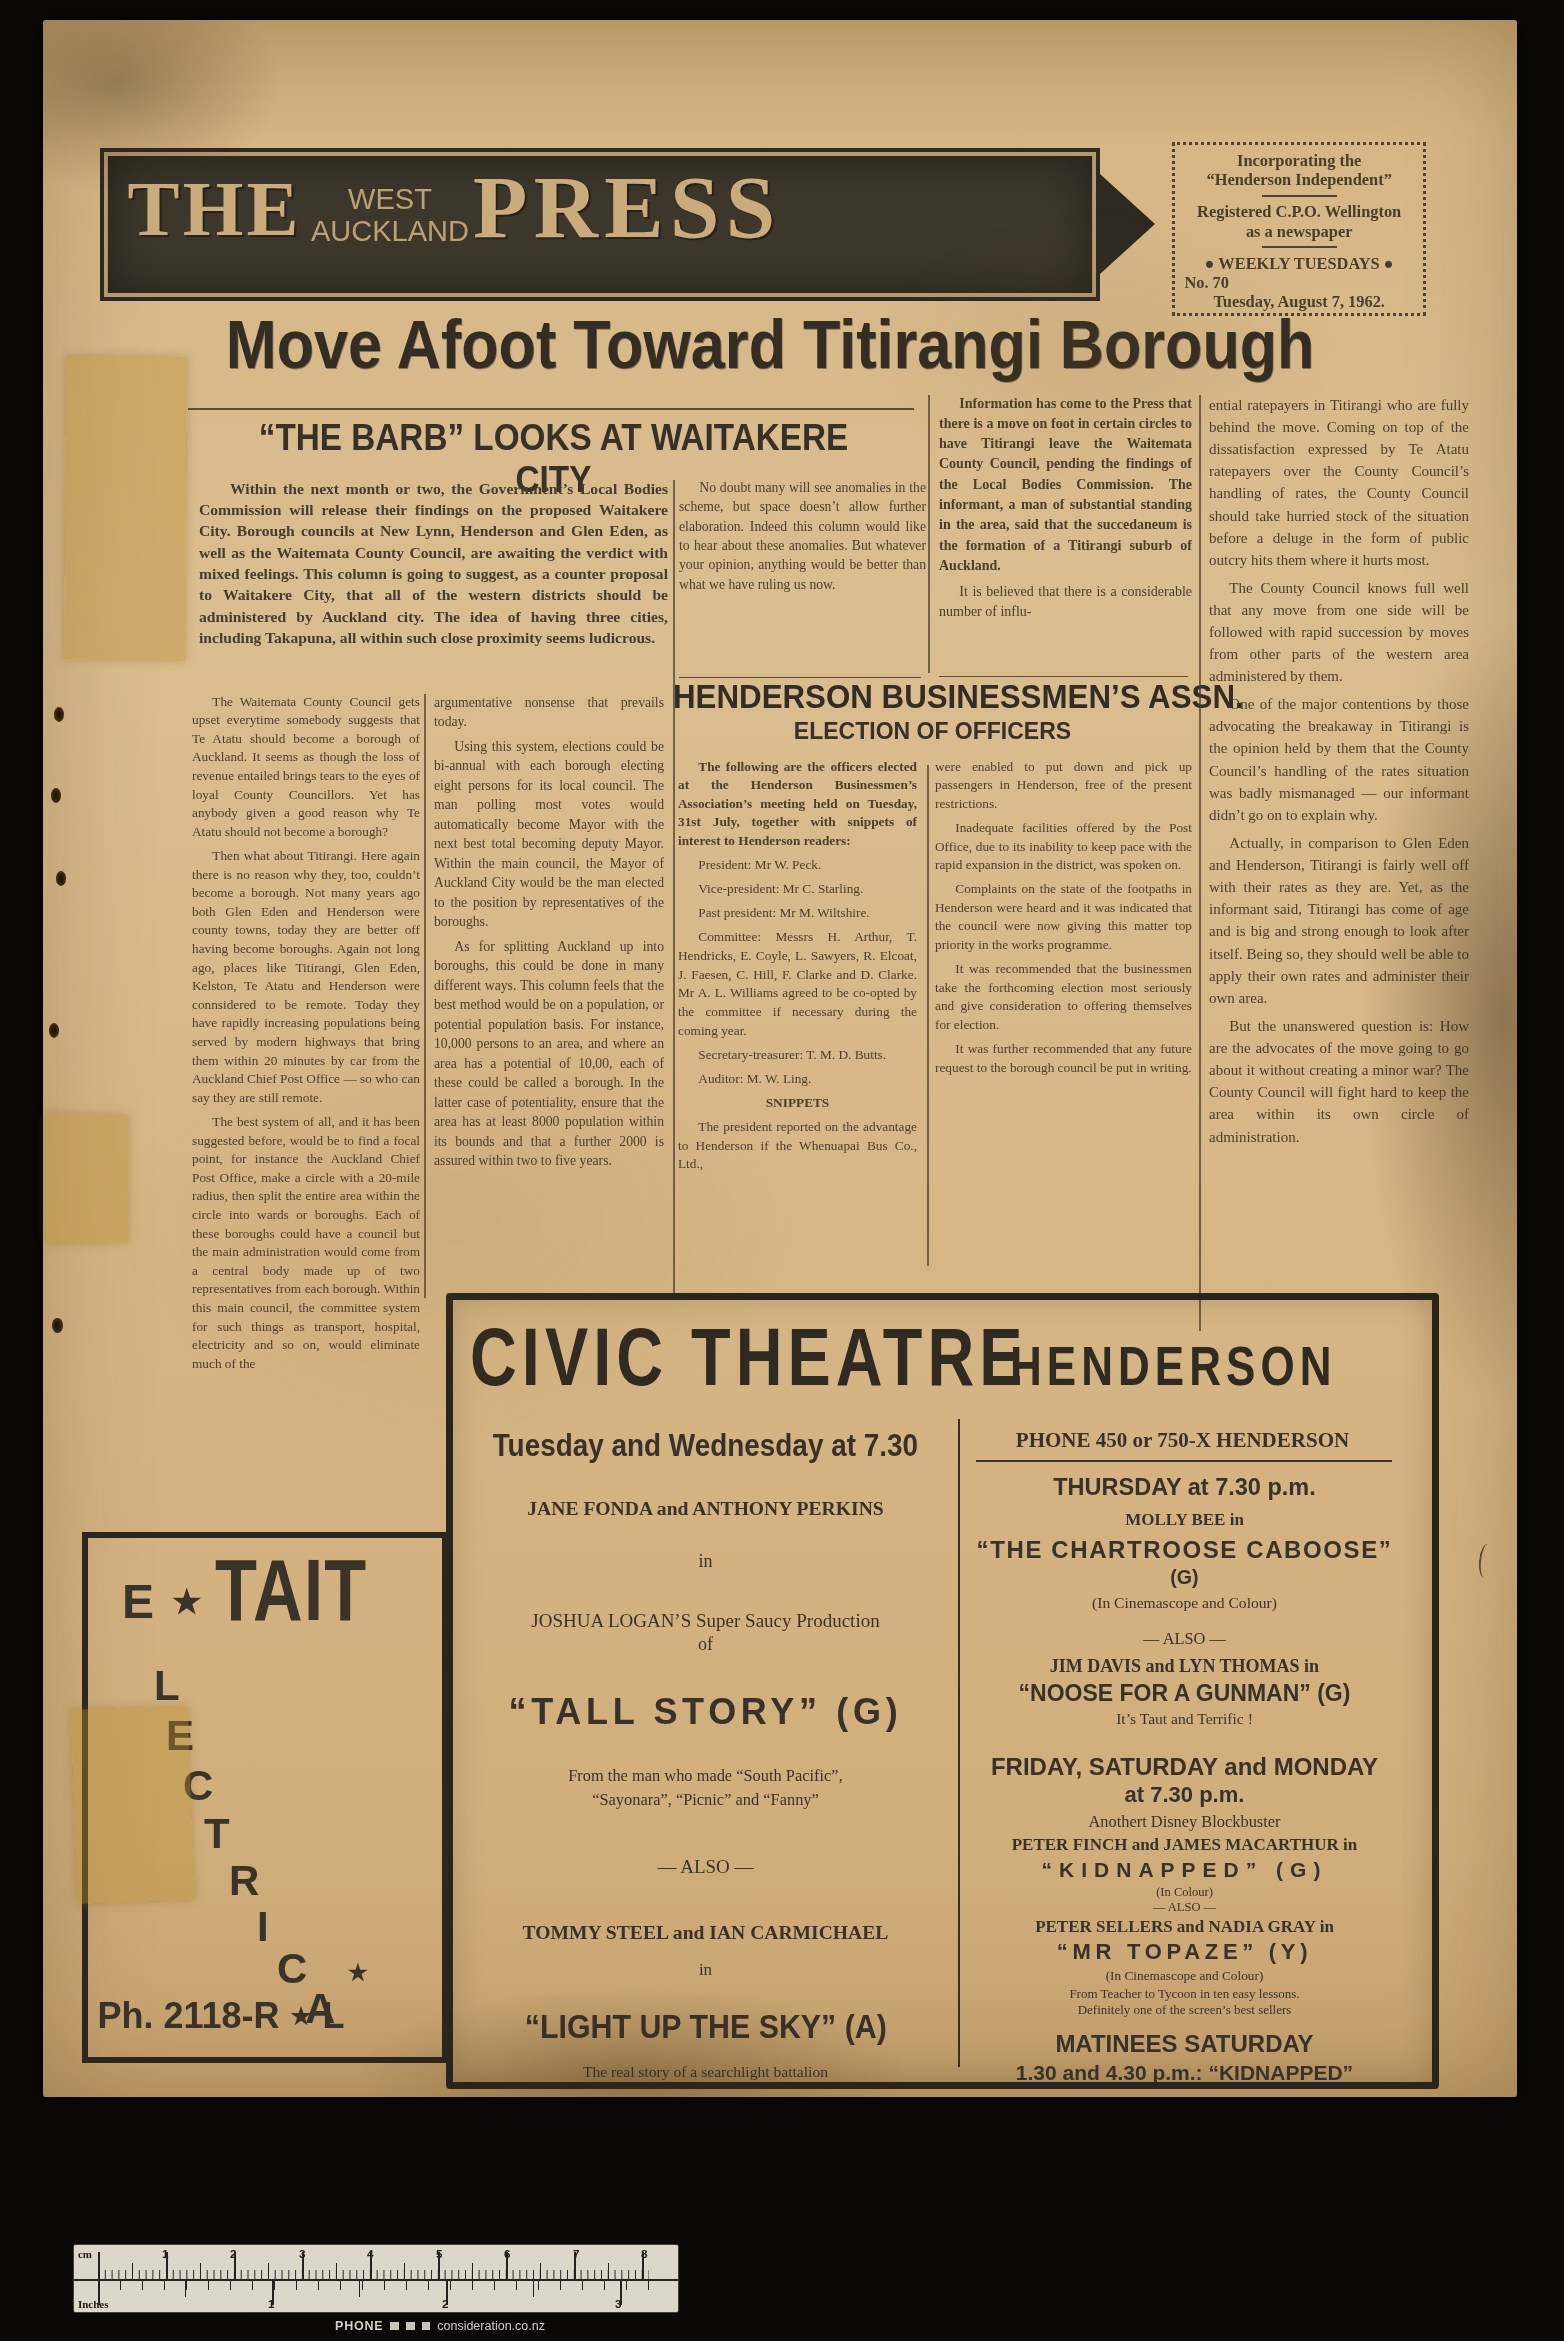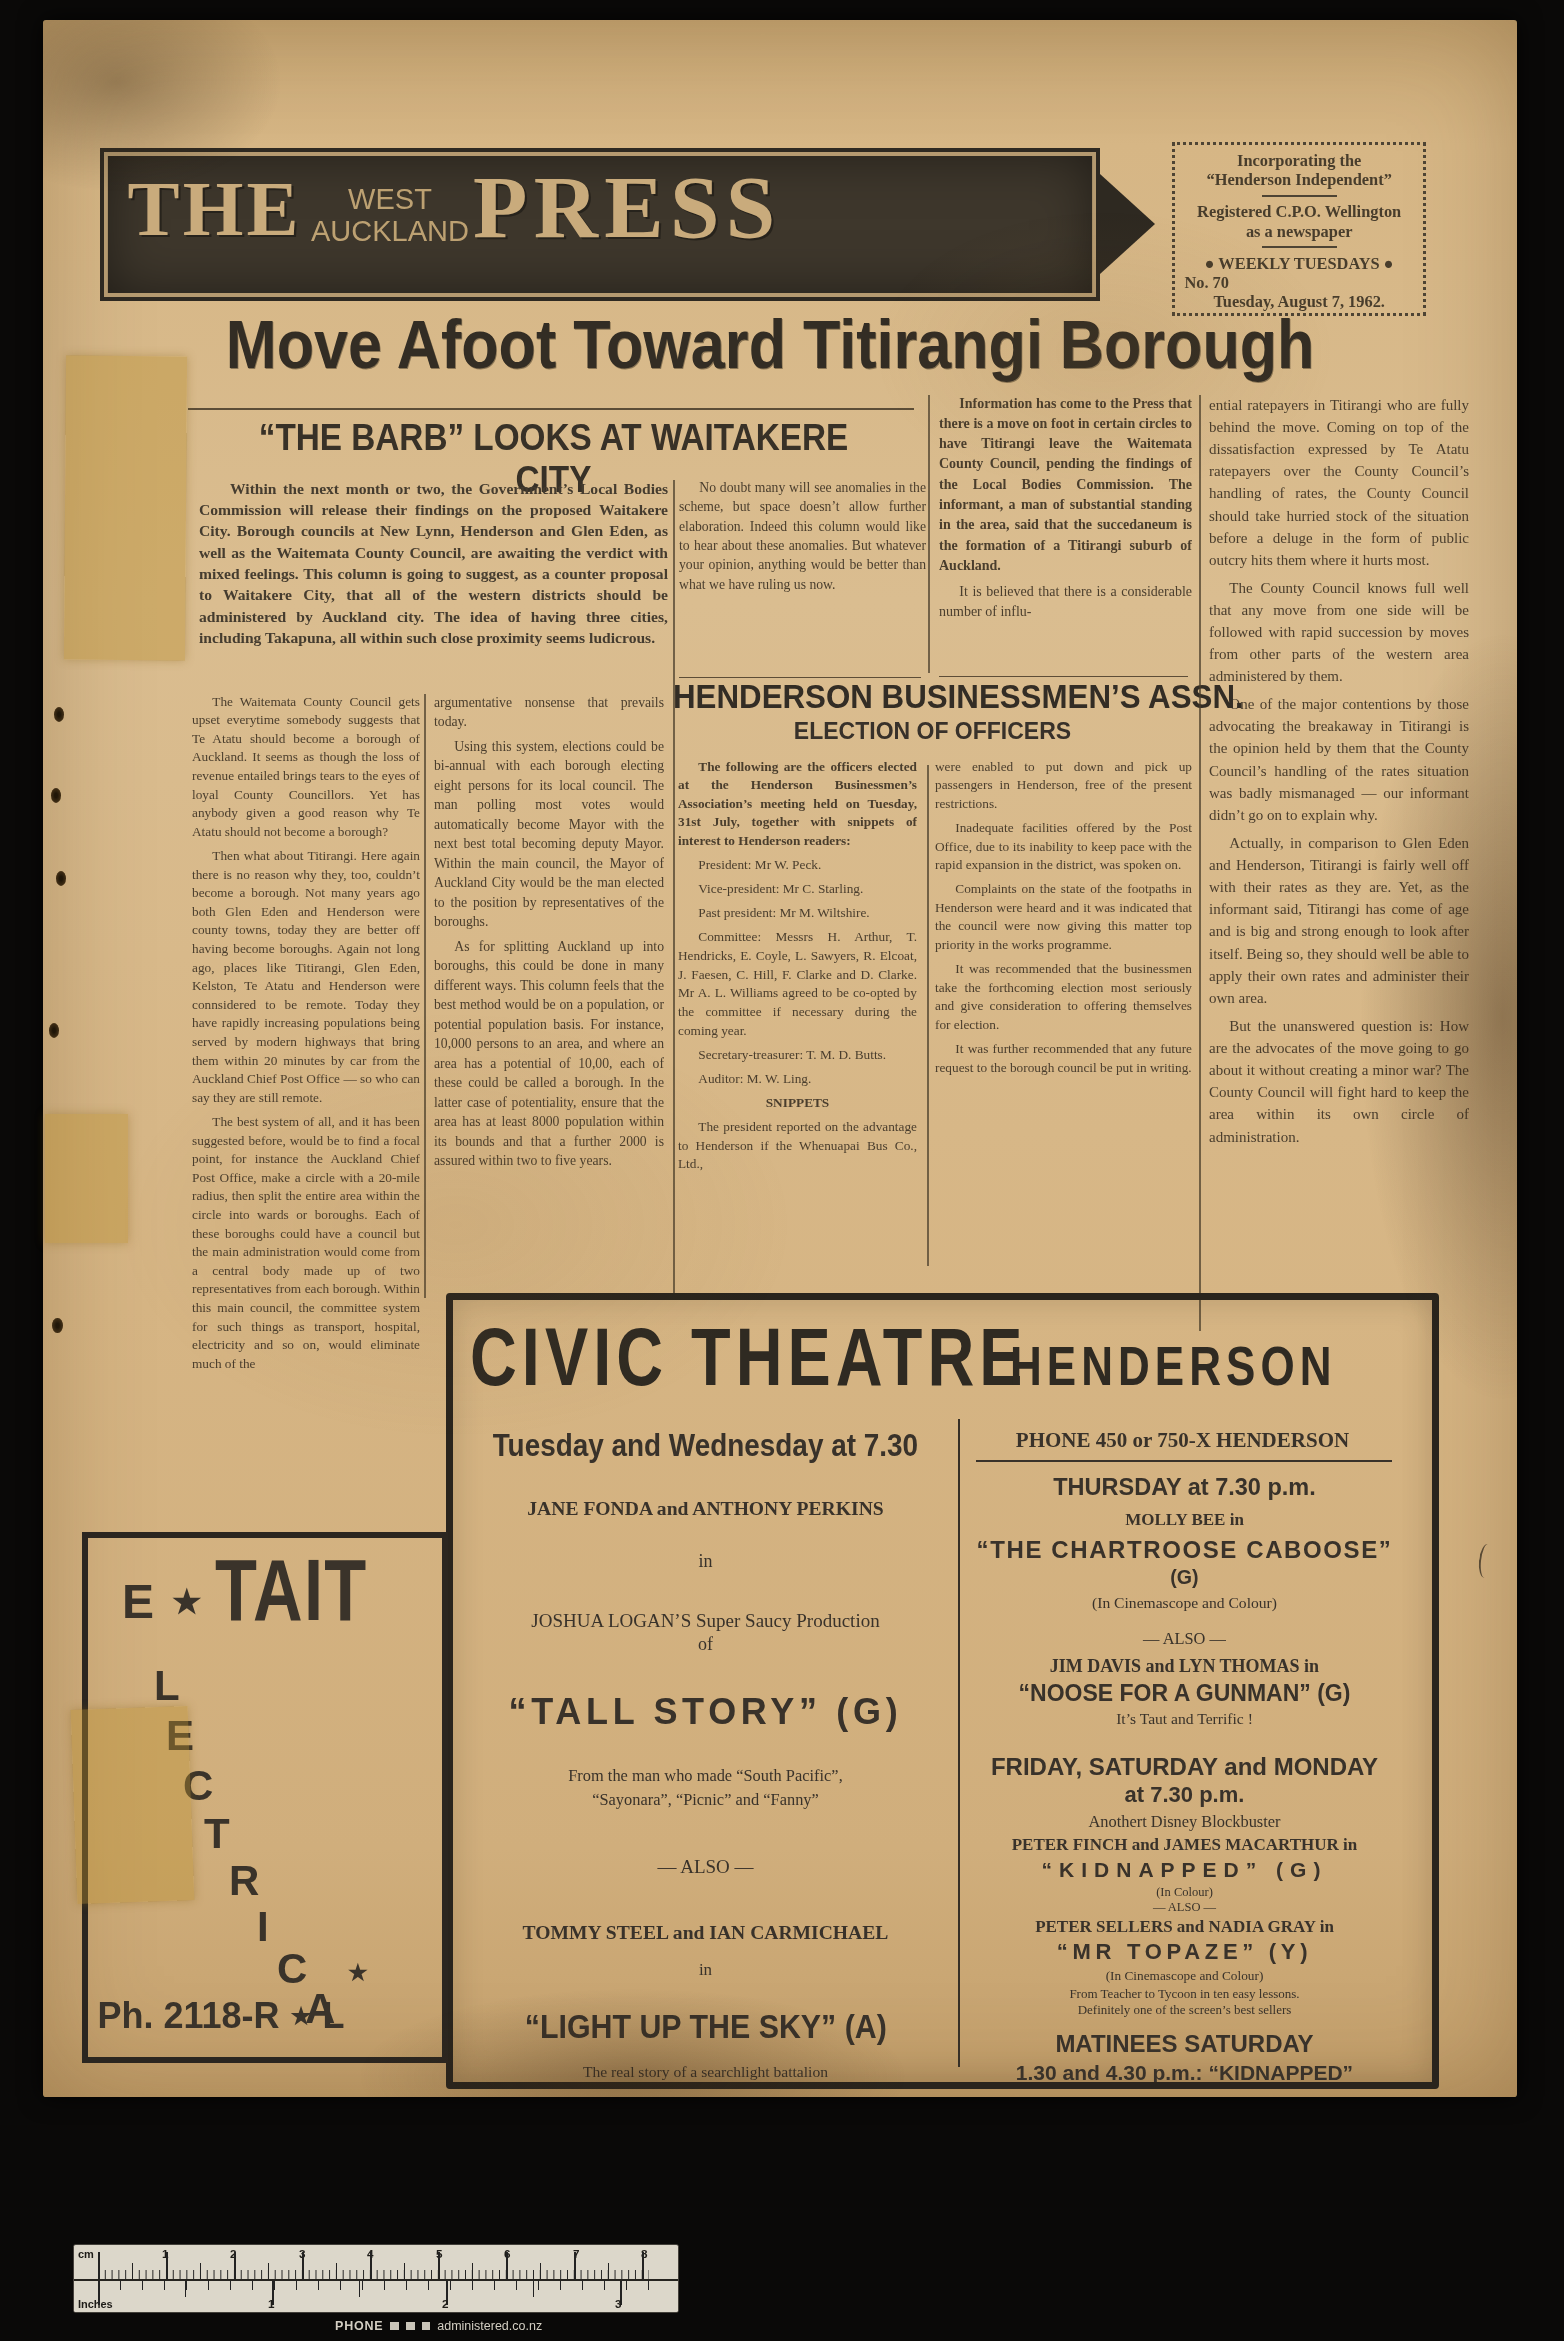--- a/index.html
+++ b/index.html
@@ -151,21 +151,21 @@
   .ruler .in-row{position:absolute;left:0;bottom:0;right:0;height:31px;}
   .ruler .in-ticks{position:absolute;left:23.5px;width:551px;top:0;height:23.5px;
         background-image:
           linear-gradient(90deg,#222 0 1.9px,transparent 1.9px 100%),
           linear-gradient(90deg,#222 0 1.4px,transparent 1.4px 100%),
           linear-gradient(90deg,#222 0 0.8px,transparent 0.8px 100%);
         background-repeat:repeat-x;background-position:left top;
         background-size:174px 23.5px,87px 15.6px,22px 8.6px;}
   .ruler .num{position:absolute;font-family:"Liberation Sans",sans-serif;font-size:11.7px;
         font-weight:bold;color:#1e1c18;}
-  .ruler .lbl{position:absolute;left:3.9px;font-family:Liberation Sans, sans-serif;font-size:11px;
+  .ruler .lbl{position:absolute;left:3.9px;font-family:Liberation Serif, serif;font-size:11px;
         font-weight:bold;color:#1e1c18;}
   .credit{position:absolute;left:335px;top:2319px;display:flex;align-items:center;gap:7px;
         color:#d3cec2;font-family:"Liberation Sans",sans-serif;font-size:12.5px;}
   .credit .sq{width:8.6px;height:8.6px;background:#c9c4b8;display:inline-block;}
   .credit .org{font-weight:bold;letter-spacing:0.8px;}
 </style>
 </head>
 <body>
 
 <div class="stage">
@@ -358,16 +358,16 @@
       <span class="num" style="left:368px;bottom:1.6px;">2</span>
       <span class="num" style="left:541px;bottom:1.6px;">3</span>
     </div>
   </div>
 
   <div class="credit">
     <span class="org">PHONE</span>
     <span class="sq"></span>
       <span class="sq"></span>
       <span class="sq"></span>
-    <span>administered.co.nz</span>
+    <span>consideration.co.nz</span>
   </div>
 </div>
 
 
 </body></html>

